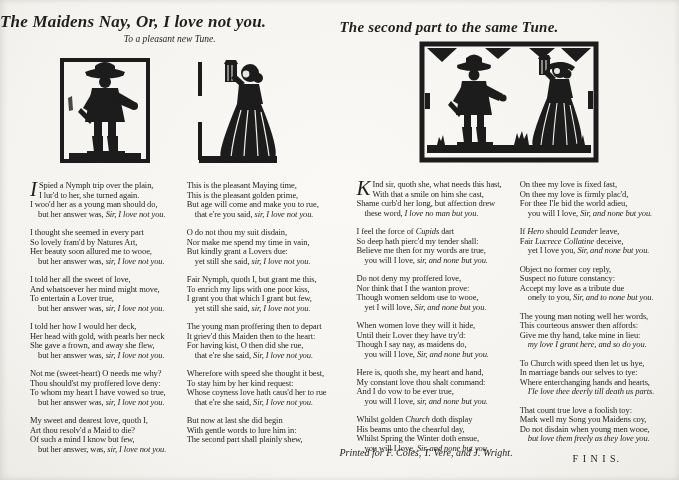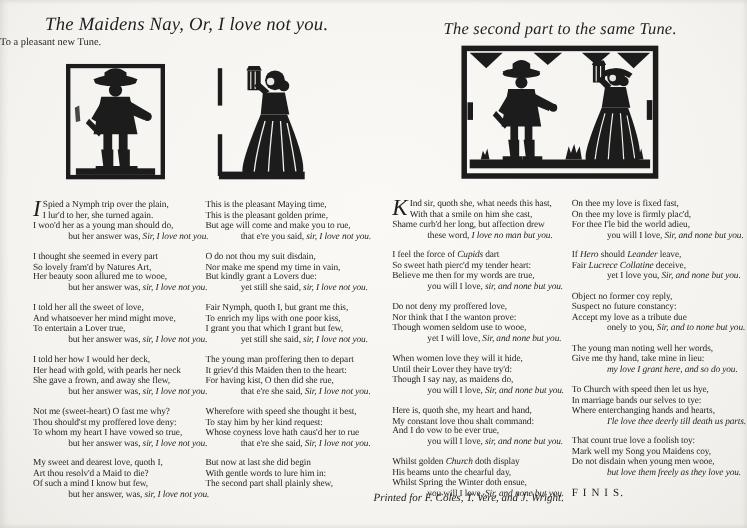--- a/index.html
+++ b/index.html
@@ -13,48 +13,48 @@
     position:relative; width:679px; height:480px; display:flex;
     background:
       radial-gradient(ellipse at 50% 40%, #faf9f6 0%, #f4f3ef 70%, #ecebe6 100%);
     box-shadow: inset 3px 0 6px rgba(0,0,0,0.08), inset -2px 0 5px rgba(0,0,0,0.05);
   }
   .half { width:50%; position:relative; }
   .half.left-page  { padding-top:12px; }
   .half.right-page { padding-top:18px; }
 
   h1.ballad-title {
-    font-style:italic; font-weight:400; text-align:center;
+    font-style:italic; font-weight:700; text-align:left;
     font-size:17px; line-height:20px; letter-spacing:0.2px;
   }
   .half.right-page h1.ballad-title { font-size:15px; line-height:18px; }
   .tune-line {
-    font-size:9.5px; line-height:13px; margin-top:1px;
+    text-align:center; font-style:italic; font-size:9.5px; line-height:13px; margin-top:1px;
   }
 
   .cuts { display:flex; justify-content:center; align-items:flex-start; margin-top:12px; }
   .cuts.pair { gap:44px; height:110px; }
   .cuts.single { height:126px; margin-top:5px; }
   .woodcut { display:block; }
 
   .cols { display:flex; margin-top:13px; gap:10px; }
   .left-page  .cols { padding:0 6px 0 30px; }
   .right-page .cols { padding:0 6px 0 17px; }
   .col { flex:1; min-width:0; }
 
   .stanza { margin-bottom:9px; }
   .verse-line {
     font-size:8.5px; line-height:9.5px; white-space:nowrap; letter-spacing:-0.1px;
   }
-  .verse-line.indent { padding-left:8px;margin-left:24px; }
+  .verse-line.indent { padding-left:8px; }
   .verse-line i { font-style:italic; }
   .dropcap {
     float:left; font-size:21px; line-height:16px; padding-right:2px; font-style:italic;
   }
-  .finis { font-size:10px; letter-spacing:1px; margin-top:1px; }
+  .finis { text-align:center; font-size:10px; letter-spacing:1px; margin-top:1px; }
   .imprint {
     position:absolute; left:0; right:0; bottom:22px;
     text-align:left; font-style:italic; font-size:10px;
   }
 </style>
 </head>
 <body>
 
 <div class="sheet">
 
@@ -132,21 +132,21 @@
             <div class="verse-line"><span>To entertain a Lover true,</span></div>
             <div class="verse-line indent"><span>but her answer was, </span><i>sir, I love not you.</i></div>
           </div>
           <div class="stanza">
             <div class="verse-line"><span>I told her how I would her deck,</span></div>
             <div class="verse-line"><span>Her head with gold, with pearls her neck</span></div>
             <div class="verse-line"><span>She gave a frown, and away she flew,</span></div>
             <div class="verse-line indent"><span>but her answer was, </span><i>sir, I love not you.</i></div>
           </div>
           <div class="stanza">
-            <div class="verse-line"><span>Not me (sweet-heart) O fast me why?</span></div>
+            <div class="verse-line"><span>Not me (sweet-heart) O needs me why?</span></div>
             <div class="verse-line"><span>Thou should'st my proffered love deny:</span></div>
             <div class="verse-line"><span>To whom my heart I have vowed so true,</span></div>
             <div class="verse-line indent"><span>but her answer was, </span><i>sir, I love not you.</i></div>
           </div>
           <div class="stanza">
             <div class="verse-line"><span>My sweet and dearest love, quoth I,</span></div>
             <div class="verse-line"><span>Art thou resolv'd a Maid to die?</span></div>
             <div class="verse-line"><span>Of such a mind I know but few,</span></div>
             <div class="verse-line indent"><span>but her answer, was, </span><i>sir, I love not you.</i></div>
           </div>
@@ -251,21 +251,21 @@
     <div class="cols">
       <div class="col">
           <div class="stanza">
             <div class="verse-line"><span class="dropcap">K</span><span>Ind sir, quoth she, what needs this hast,</span></div>
             <div class="verse-line"><span>With that a smile on him she cast,</span></div>
             <div class="verse-line"><span>Shame curb'd her long, but affection drew</span></div>
             <div class="verse-line indent"><span>these word, </span><i>I love no man but you.</i></div>
           </div>
           <div class="stanza">
             <div class="verse-line"><span>I feel the force of </span><i>Cupids</i><span> dart</span></div>
-            <div class="verse-line"><span>So sweet hath pierc'd my tender heart:</span></div>
+            <div class="verse-line"><span>So deep hath pierc'd my tender shall:</span></div>
             <div class="verse-line"><span>Believe me then for my words are true,</span></div>
             <div class="verse-line indent"><span>you will I love, </span><i>sir, and none but you.</i></div>
           </div>
           <div class="stanza">
             <div class="verse-line"><span>Do not deny my proffered love,</span></div>
             <div class="verse-line"><span>Nor think that I the wanton prove:</span></div>
             <div class="verse-line"><span>Though women seldom use to wooe,</span></div>
             <div class="verse-line indent"><span>yet I will love, </span><i>Sir, and none but you.</i></div>
           </div>
           <div class="stanza">
@@ -301,20 +301,21 @@
               <div class="verse-line indent"><span>yet I love you, </span><i>Sir, and none but you.</i></div>
             </div>
             <div class="stanza">
               <div class="verse-line"><span>Object no former coy reply,</span></div>
               <div class="verse-line"><span>Suspect no future constancy:</span></div>
               <div class="verse-line"><span>Accept my love as a tribute due</span></div>
               <div class="verse-line indent"><span>onely to you, </span><i>Sir, and to none but you.</i></div>
             </div>
             <div class="stanza">
               <div class="verse-line"><span>The young man noting well her words,</span></div>
+              <div class="verse-line"><span>This courteous answer then affords:</span></div>
               <div class="verse-line"><span>Give me thy hand, take mine in lieu:</span></div>
               <div class="verse-line indent"><i>my love I grant here, and so do you.</i></div>
             </div>
             <div class="stanza">
               <div class="verse-line"><span>To Church with speed then let us hye,</span></div>
               <div class="verse-line"><span>In marriage bands our selves to tye:</span></div>
               <div class="verse-line"><span>Where enterchanging hands and hearts,</span></div>
               <div class="verse-line indent"><i>I'le love thee deerly till death us parts.</i></div>
             </div>
             <div class="stanza">

